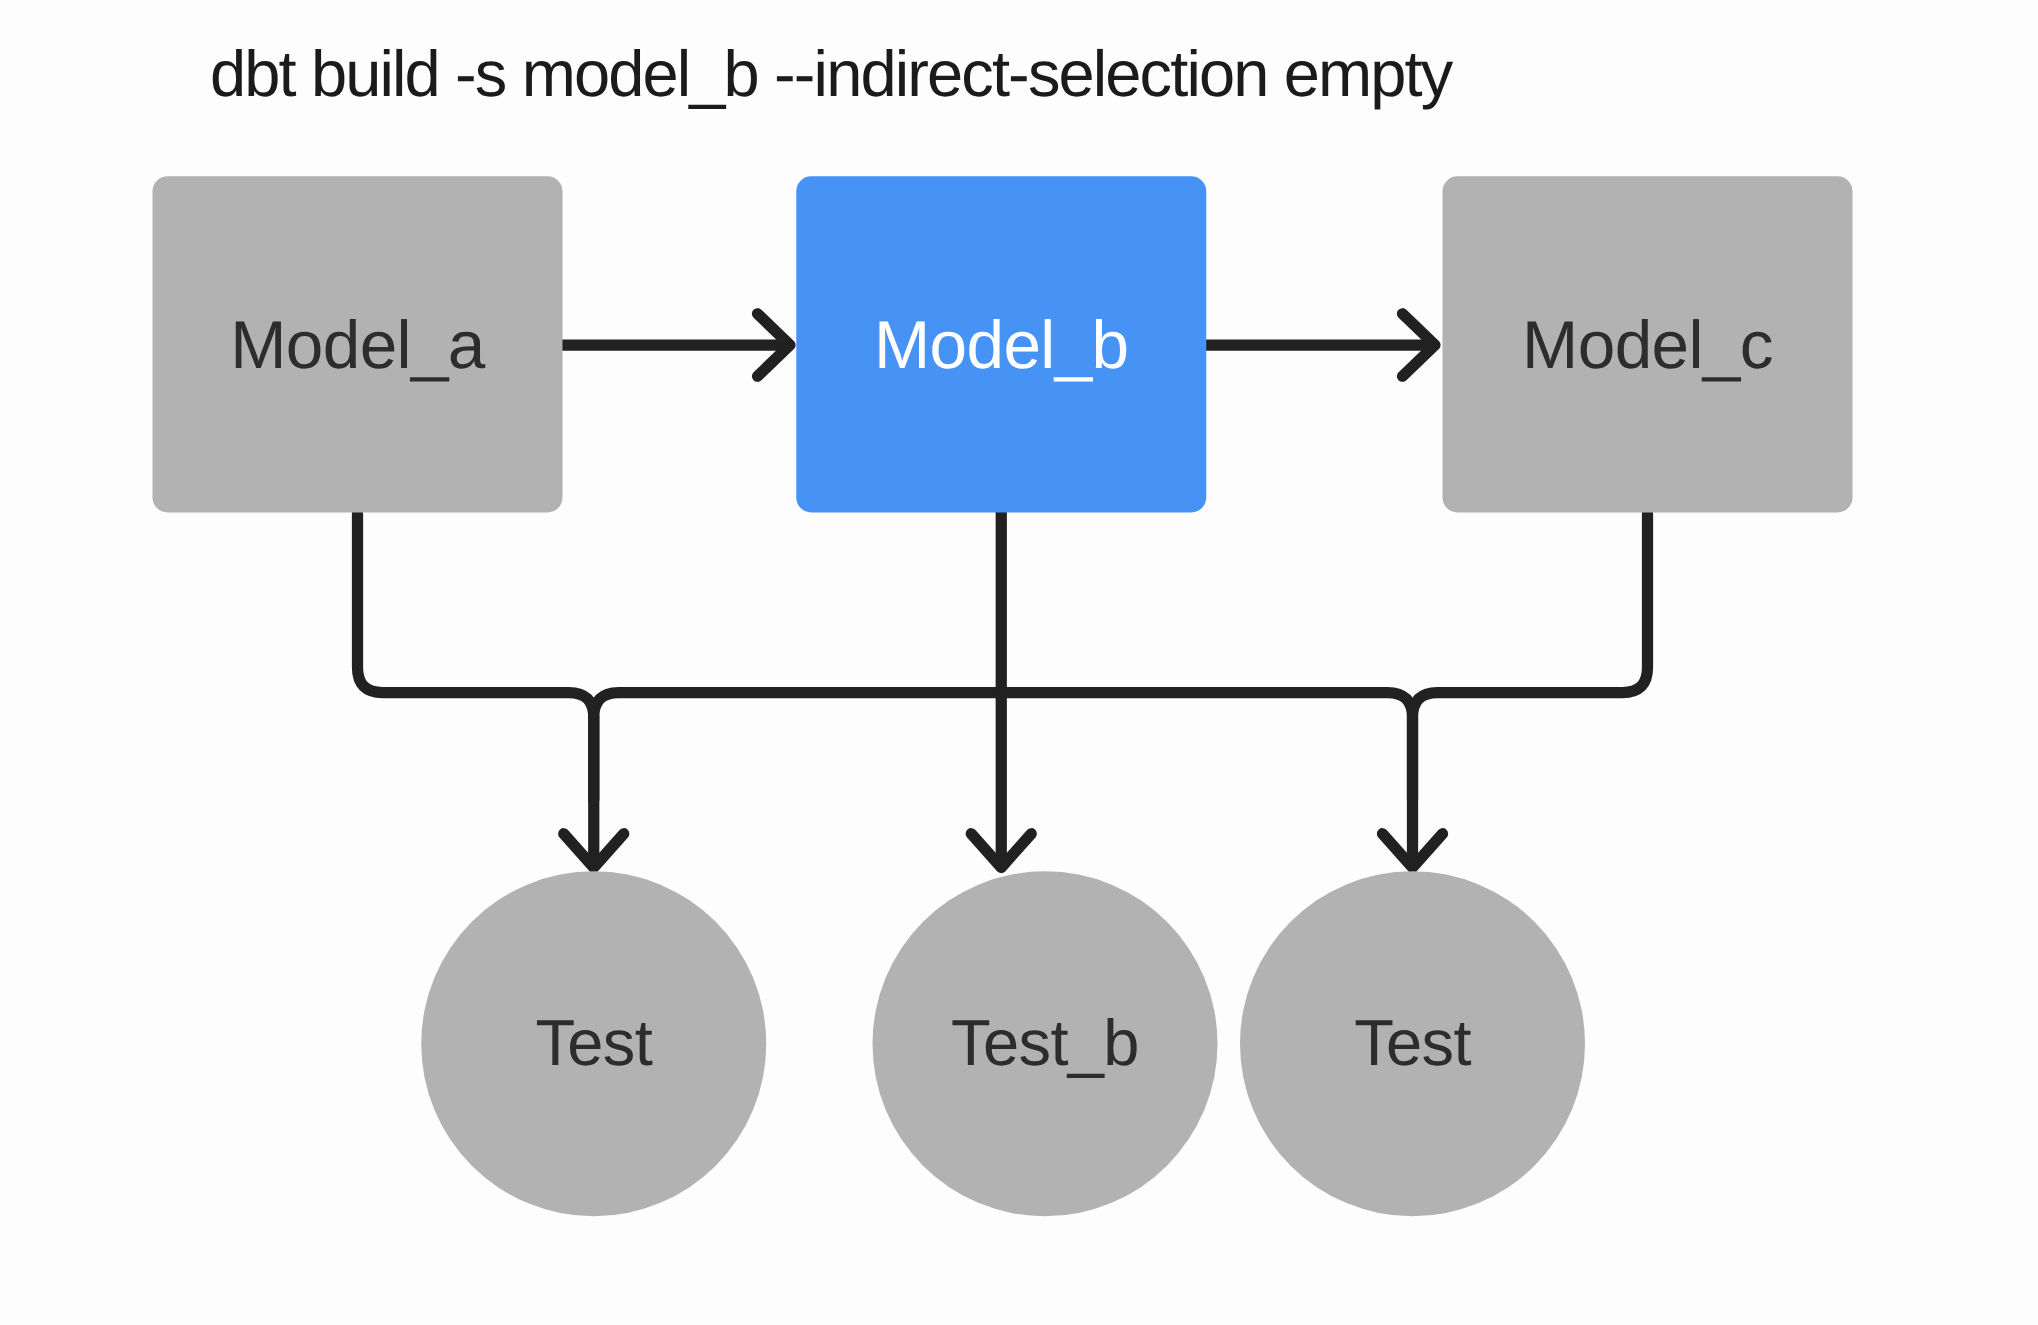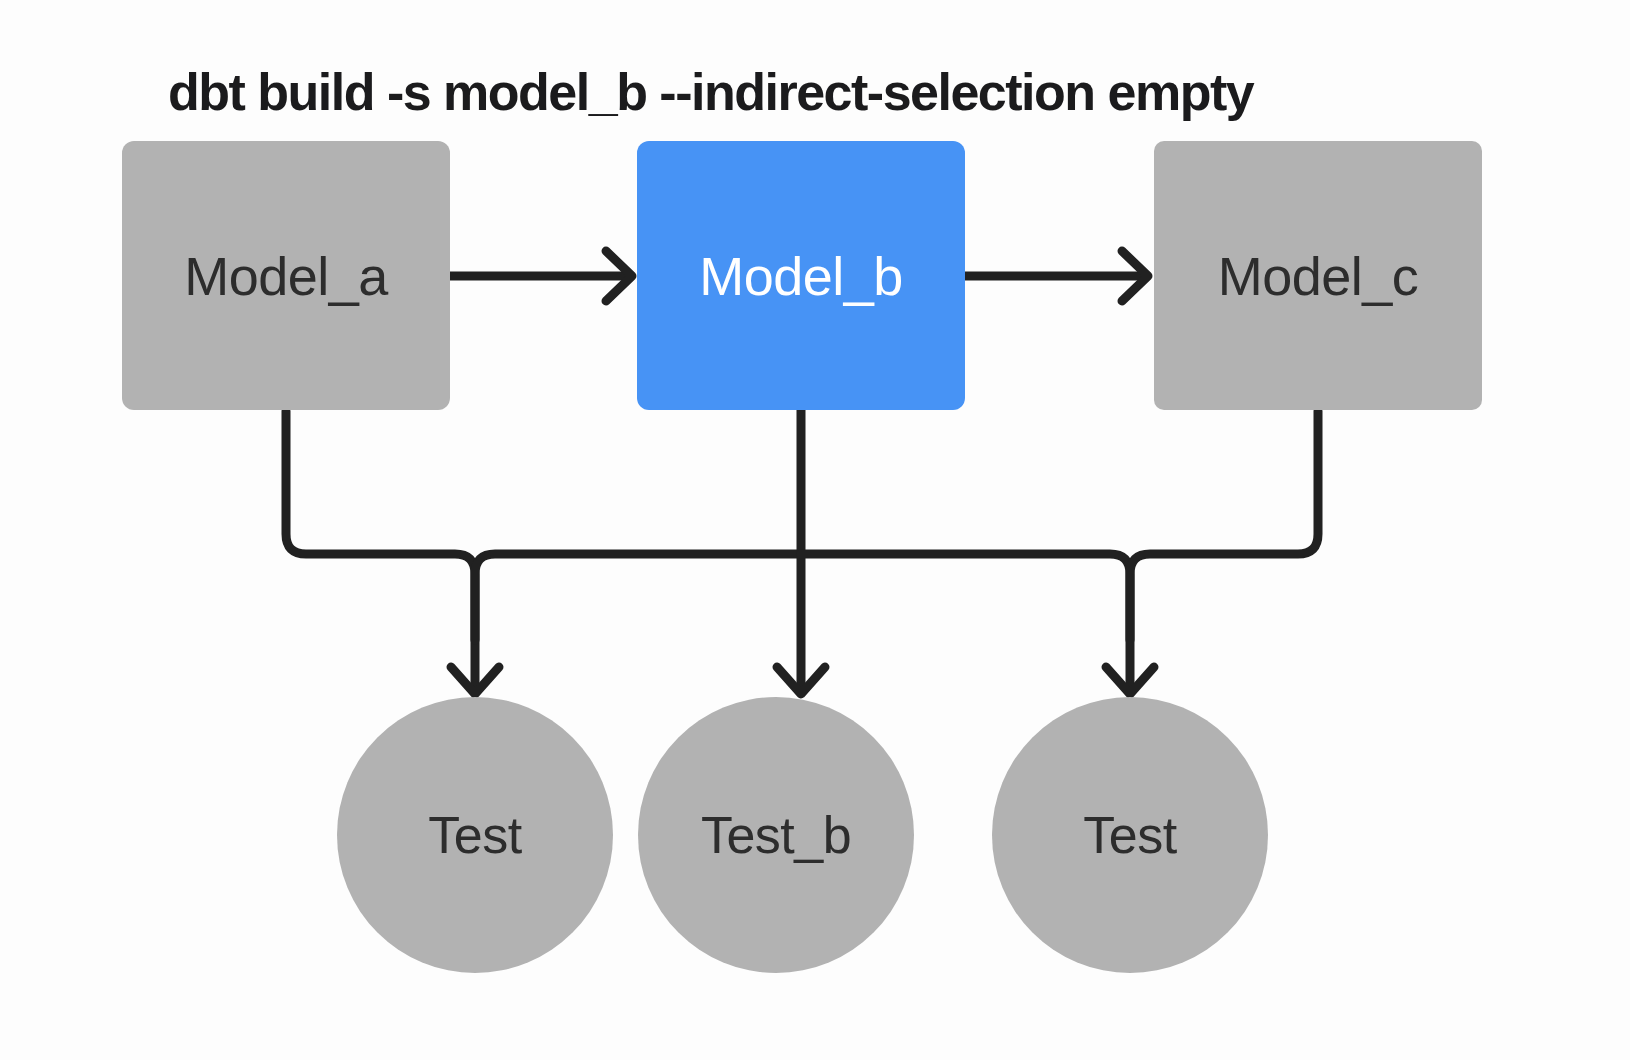--- a/index.html
+++ b/index.html
@@ -19,25 +19,24 @@
     height: 1060px;
     background: var(--background);
     overflow: hidden;
     font-family: "Liberation Sans", sans-serif;
   }
   .title {
     position: absolute;
     left: 168px;
     top: 30px;
     font-size: 52px;
-    font-weight: 700;
+    font-weight: 400;
     letter-spacing: -1.5px;
     color: var(--title-text);
     white-space: nowrap;
-    margin-top: 32px;
   }
   svg.edges {
     position: absolute;
     left: 0;
     top: 0;
     width: 1630px;
     height: 1060px;
   }
   svg .stroke {
     fill: none;
@@ -122,30 +121,30 @@
       <path class="stroke" d="M 1106 667 L 1130 694 L 1154 667"></path>
     </g>
   </svg>
 
   <div class="node box" style="left:122px; top:141px;">
     <span class="node-label">Model_a</span>
   </div>
   <div class="node box highlighted" style="left:637px; top:141px;">
     <span class="node-label">Model_b</span>
   </div>
-  <div class="node box" style="left:1154px; top:141px;border-radius:10px;">
+  <div class="node box" style="left:1154px; top:141px;">
     <span class="node-label">Model_c</span>
   </div>
 
   <div class="node circle" style="left:337px; top:697px;">
     <span class="node-label">
       <span class="line">Test</span>
     </span>
   </div>
-  <div class="node circle" style="left:638px; top:697px;">
+  <div class="node circle" style="left:698px; top:697px;">
     <span class="node-label">
       <span class="line">Test_b</span>
     </span>
   </div>
   <div class="node circle" style="left:992px; top:697px;">
     <span class="node-label">
       <span class="line">Test</span>
     </span>
   </div>
 

